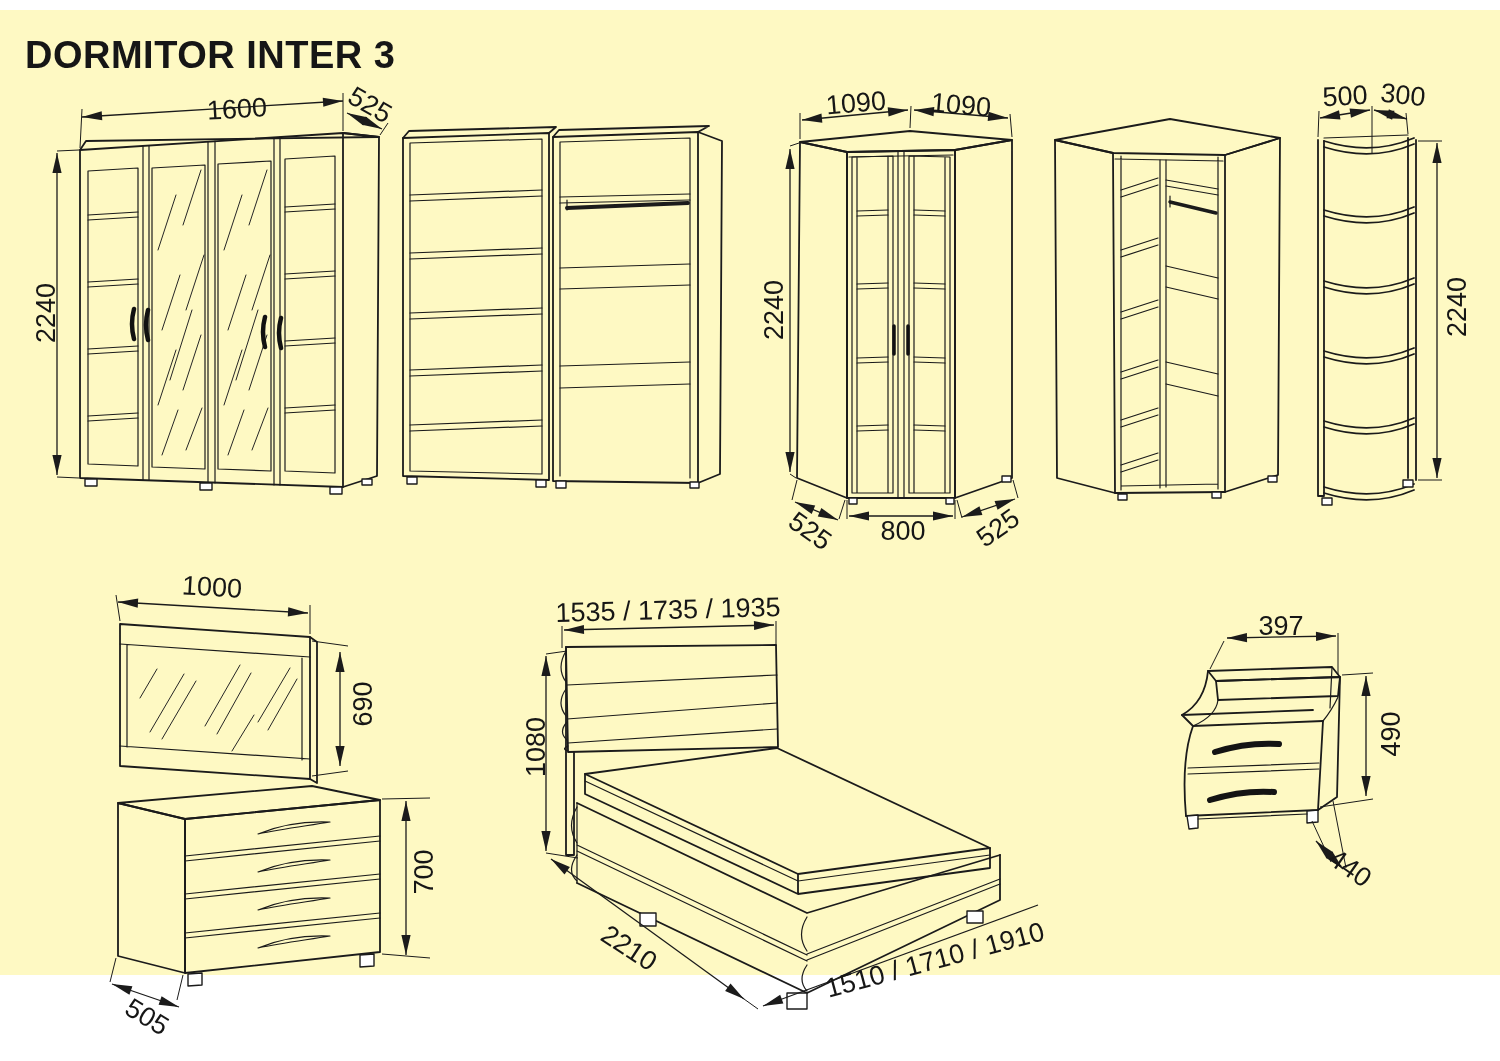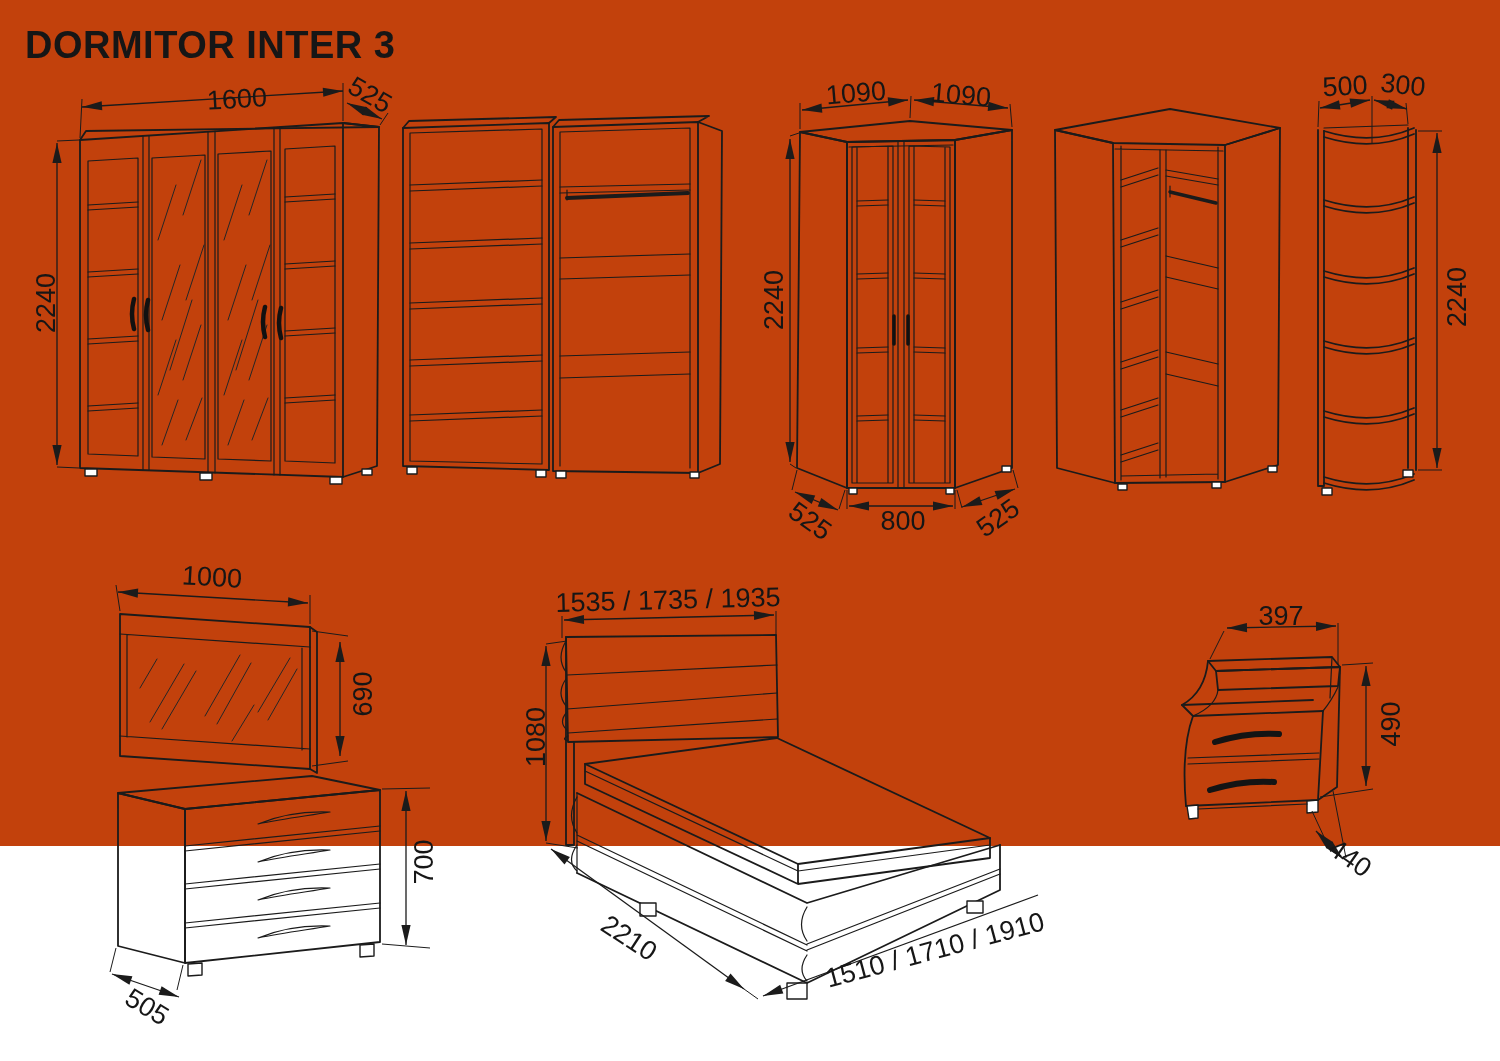--- a/index.html
+++ b/index.html
@@ -1,17 +1,17 @@
 <!DOCTYPE html>
 <html><head>
 <meta charset="utf-8">
 <style>
   html,body{margin:0;padding:0;background:#fff;}
   body{width:1500px;height:1061px;overflow:hidden;}
-  .stage{position:relative;width:1500px;height:846px;background:#c2410c;}
+  .stage{position:relative;width:1500px;height:965px;background:#fef9c3;margin-top:10px;}
   svg{display:block;}
   svg text{font-family:"Liberation Sans","DejaVu Sans",sans-serif;fill:#161616;}
   .title{font-size:38px;font-weight:bold;letter-spacing:.5px;}
   .lbl{font-size:27px;text-anchor:middle;}
   .o{fill:none;stroke:#1b1b1b;stroke-width:1.8;stroke-linejoin:round;stroke-linecap:round;}
   .i{fill:none;stroke:#1b1b1b;stroke-width:1.2;stroke-linejoin:round;stroke-linecap:round;}
   .t{fill:none;stroke:#262626;stroke-width:1;stroke-linecap:round;}
   .d{fill:none;stroke:#1b1b1b;stroke-width:1.3;}
   .x{fill:none;stroke:#1b1b1b;stroke-width:1;}
   .h{fill:none;stroke:#111;stroke-width:4.5;stroke-linecap:round;}

